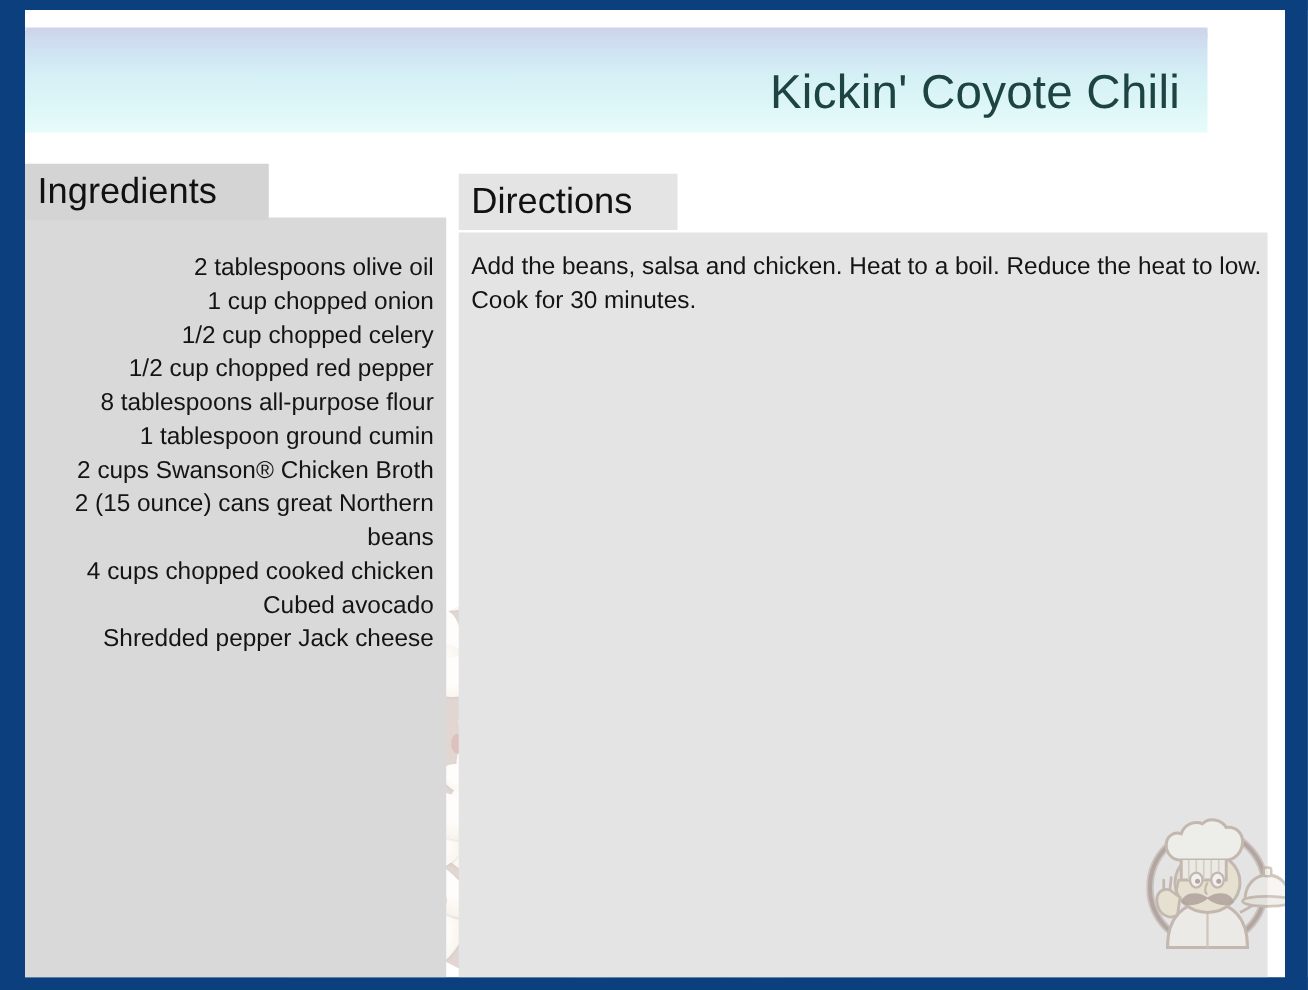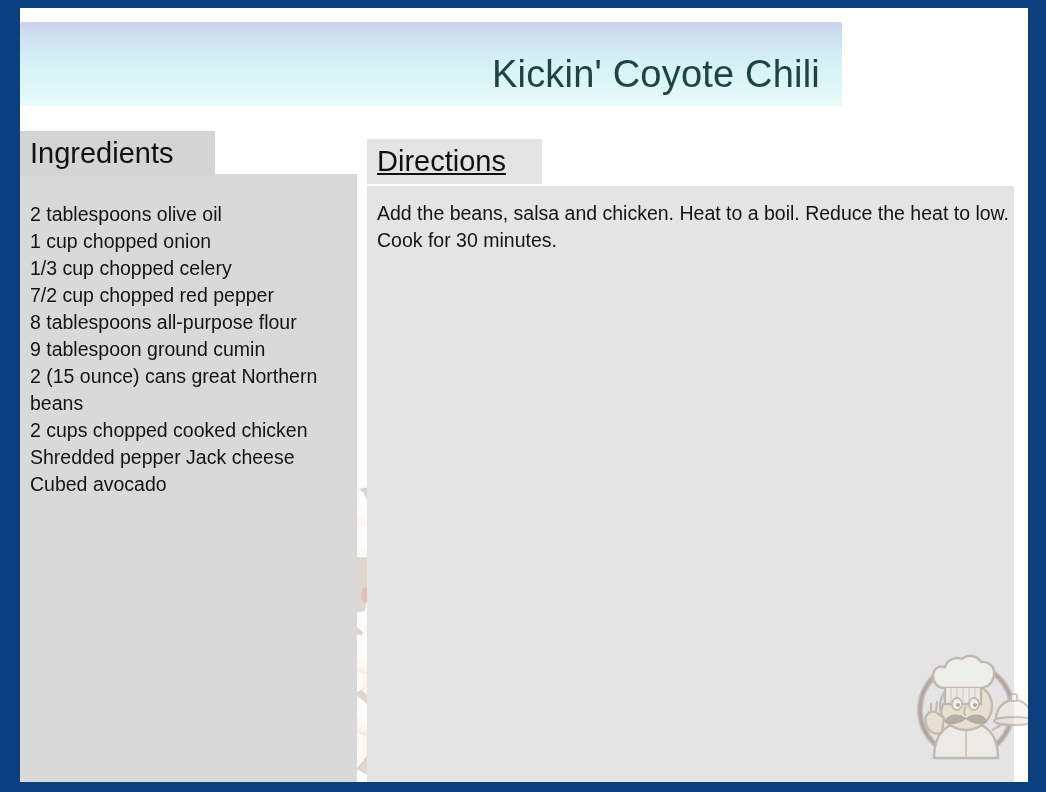--- a/index.html
+++ b/index.html
@@ -21,21 +21,21 @@
     position:absolute;
     left:20px; top:8px;
     width:1008px; height:774px;
     background:#ffffff;
   }
 
   
   #banner {
     position:absolute;
     left:0px; top:14px;
-    width:822px; height:84px;
+    width:946px; height:84px;
     background:
       linear-gradient(104deg, rgba(255,255,255,.55) 0 1px, rgba(0,0,0,0) 1px 62px),
       linear-gradient(-104deg, rgba(255,255,255,.50) 0 1px, rgba(0,0,0,0) 1px 78px),
       linear-gradient(99deg, rgba(175,185,215,.33) 0 1px, rgba(0,0,0,0) 1px 150px),
       linear-gradient(-96deg, rgba(170,185,215,.30) 0 1px, rgba(0,0,0,0) 1px 118px),
       linear-gradient(180deg,#ccd3ea 0%, #cfe3f2 22%, #d6f1f6 48%, #dcf6f7 72%, #e9fbfb 100%);
     overflow:hidden;
   }
   #banner-title {
     position:absolute;
@@ -98,29 +98,29 @@
 
   .tab {
     position:absolute;
     background:#d4d4d4;
     color:#111111;
     font-size:29px;
     padding:6px 16px 6px 10px;
     white-space:nowrap;
   }
   #tab-ing { left:0px;   top:123px; width:195px; }
-  #tab-dir { left:347px; top:131px; width:175px; background:#e4e4e4;text-decoration:underline; }
+  #tab-dir { left:347px; top:131px; width:175px; background:#e4e4e4; }
 
   .body-text {
     position:absolute;
     font-size:19.5px;
     line-height:27px;
     color:#141414;
   }
-  #ing-list { left:10px; top:193px; width:327px; }
+  #ing-list { left:0; top:193px; width:327px;text-align:right; }
   #ing-list div { white-space:normal; }
 
   #dir-body { left:357px; top:192px; width:632px; }
   #dir-body p { margin-bottom:24px; }
   #dir-body p:last-child { margin-bottom:0; }
 
   
   #chef {
     position:absolute;
     left:880px; top:630px;
@@ -360,28 +360,29 @@
           <s style="width: 9.81569px; height: 4.90785px; left: 202.657px; top: 72.5581px; transform: rotate(-89.9193deg);"></s>
           <s style="width: 11.8711px; height: 5.93553px; left: 84.5222px; top: 3.89313px; transform: rotate(-13.8458deg);"></s>
         </div>
     </div>
 
     <div class="panel" id="panel-ing"></div>
     <div class="tab" id="tab-ing">Ingredients</div>
     <div class="body-text" id="ing-list">
         <div>2 tablespoons olive oil</div>
         <div>1 cup chopped onion</div>
-        <div>1/3 cup chopped celery</div>
-        <div>7/2 cup chopped red pepper</div>
+        <div>1/2 cup chopped celery</div>
+        <div>1/2 cup chopped red pepper</div>
         <div>8 tablespoons all-purpose flour</div>
-        <div>9 tablespoon ground cumin</div>
+        <div>1 tablespoon ground cumin</div>
+        <div>2 cups Swanson® Chicken Broth</div>
         <div>2 (15 ounce) cans great Northern beans</div>
-        <div>2 cups chopped cooked chicken</div>
+        <div>4 cups chopped cooked chicken</div>
+        <div>Cubed avocado</div>
         <div>Shredded pepper Jack cheese</div>
-        <div>Cubed avocado</div>
       </div>
 
     <div class="panel" id="panel-dir"></div>
     <div class="tab" id="tab-dir">Directions</div>
     <div class="body-text" id="dir-body">
         <p>Add the beans, salsa and chicken. Heat to a boil. Reduce the heat to low. Cook for 30 minutes.</p>
       </div>
 
     <svg id="chef" viewBox="0 0 132 132">
       <g fill="none" stroke="#7a5c4f" stroke-width="3.2">

